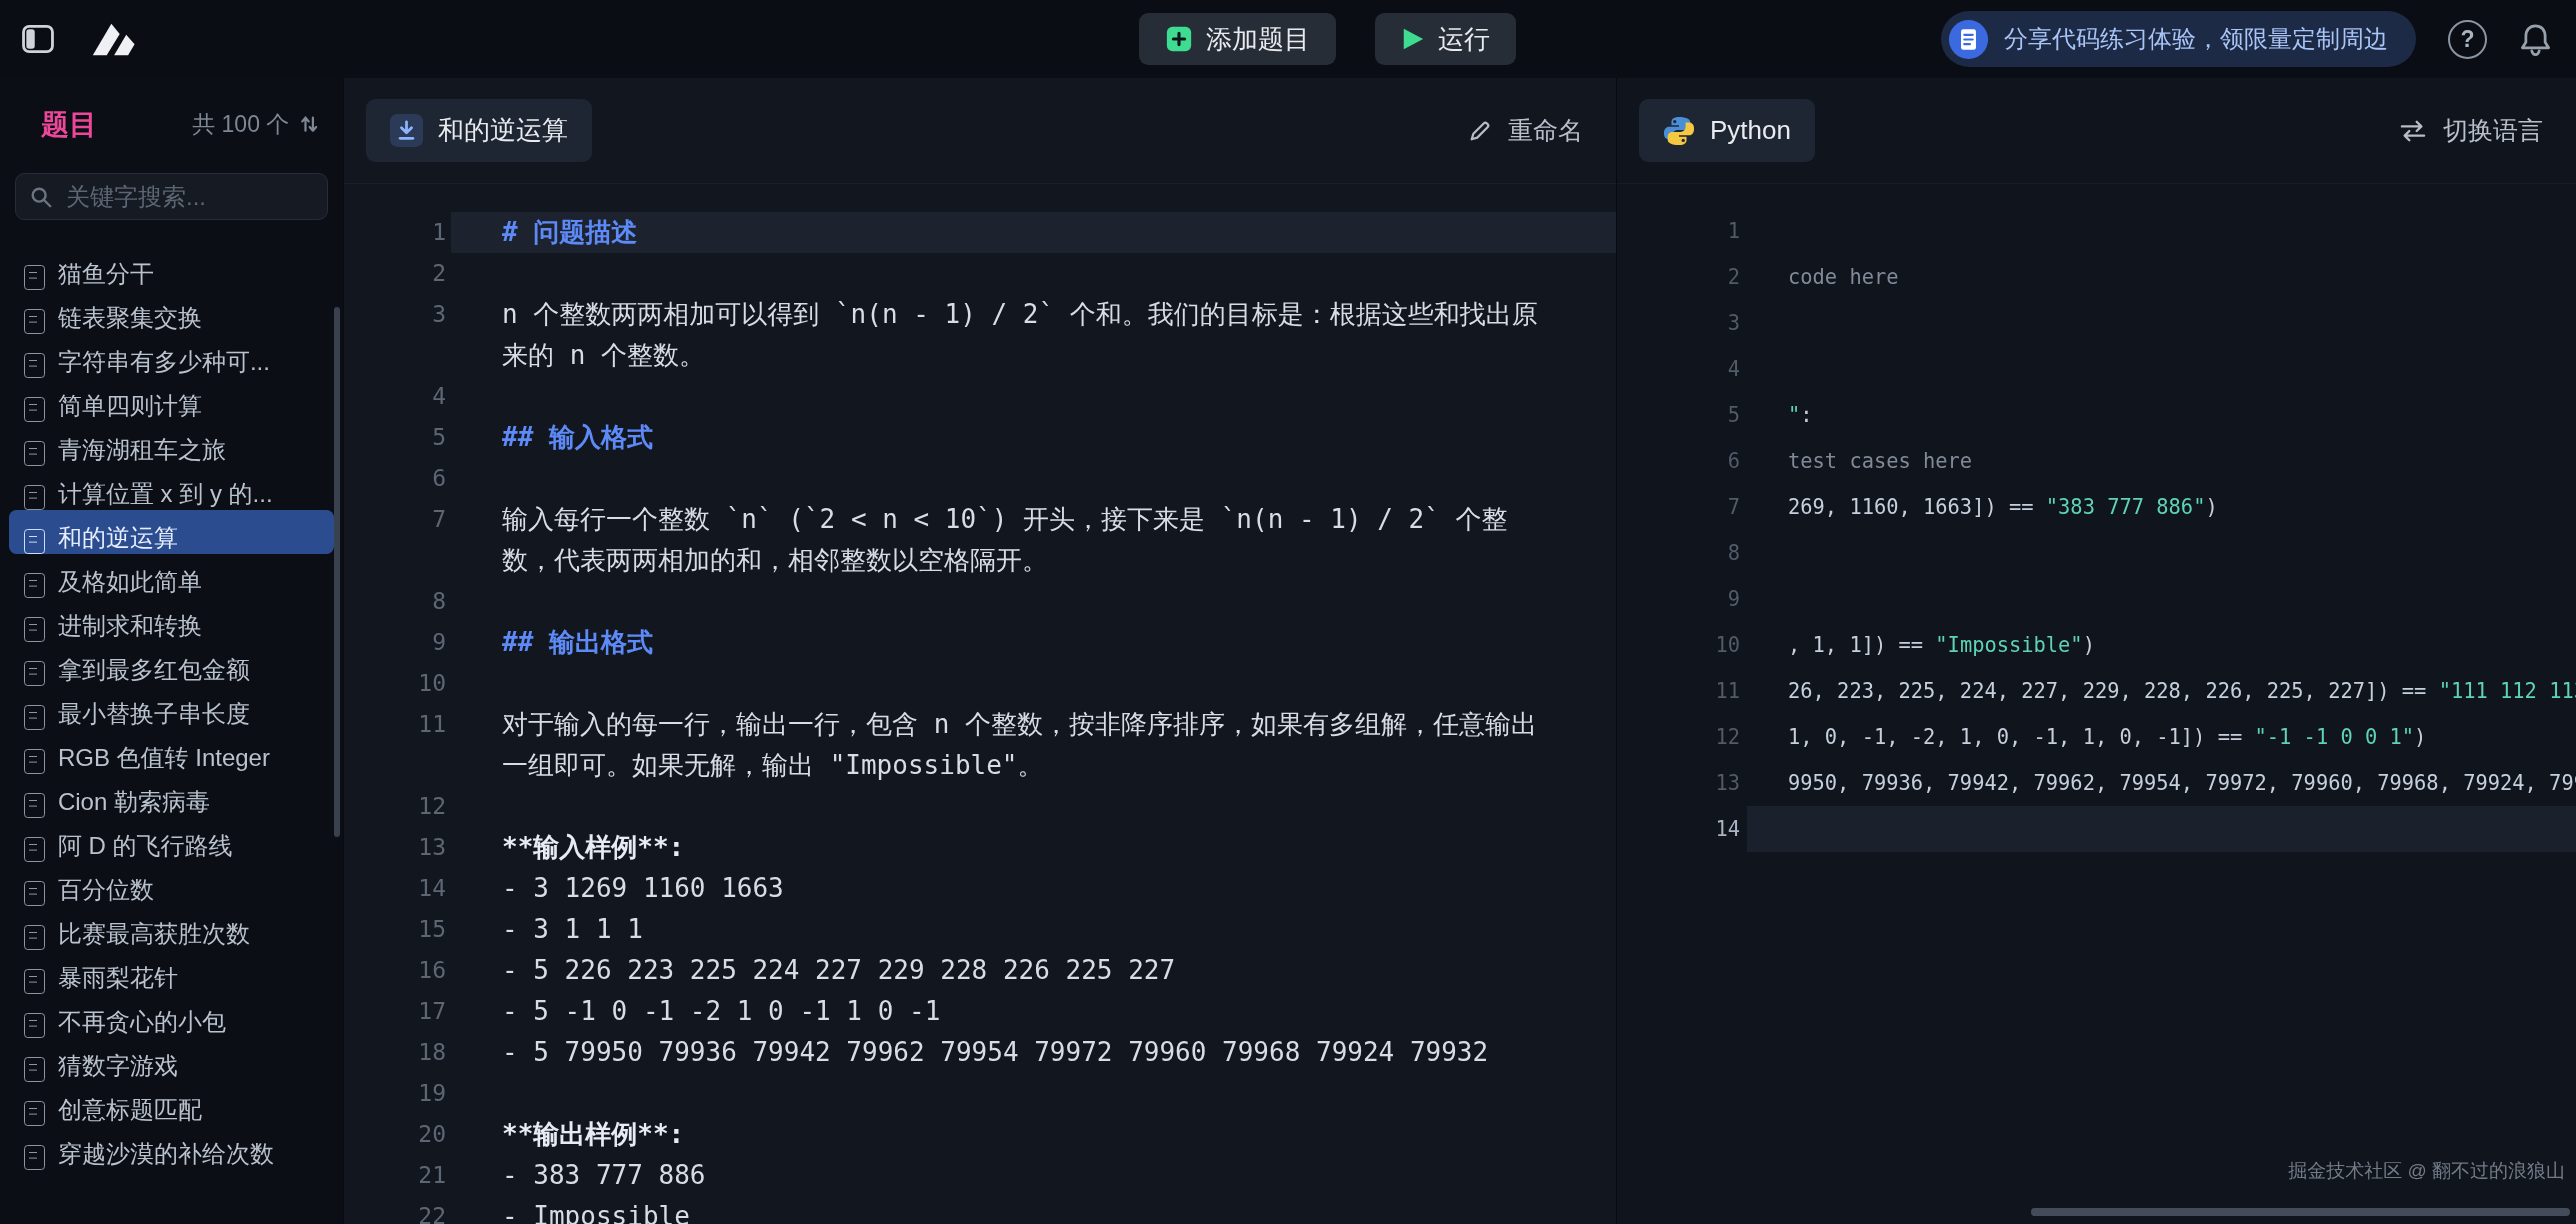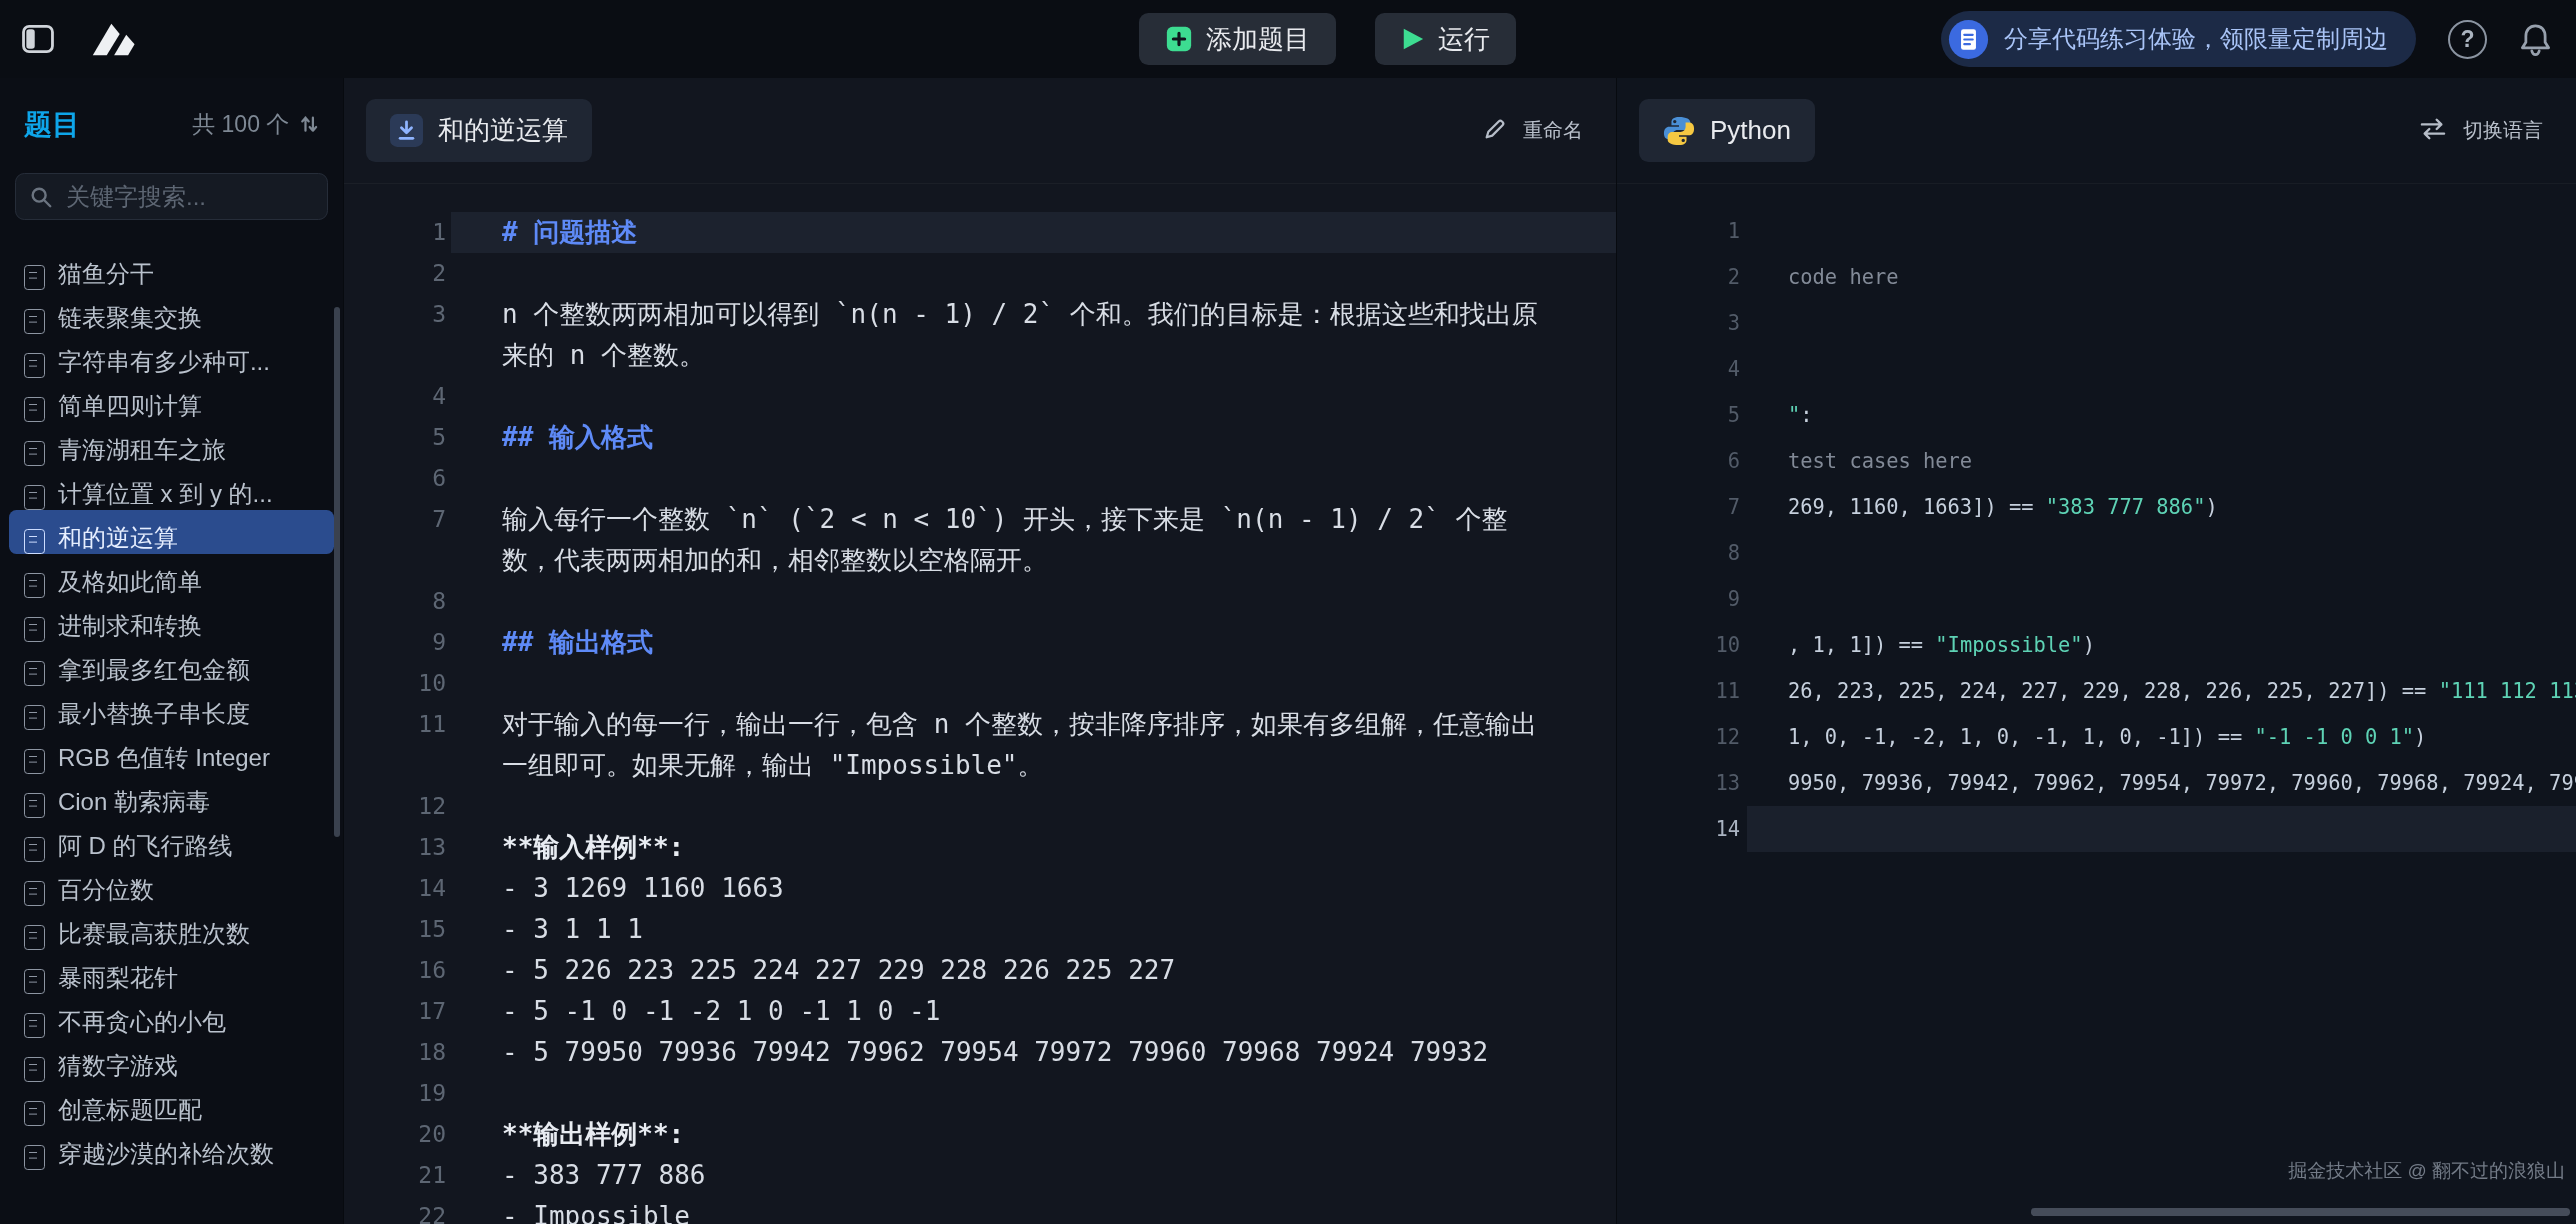--- a/index.html
+++ b/index.html
@@ -16,21 +16,21 @@
           background:#272d37;font-size:26px;color:#e8eaee;cursor:pointer;}
   .tb-right{position:absolute;right:24px;top:0;height:78px;display:flex;align-items:center;gap:32px;}
   .promo{height:56px;display:flex;align-items:center;gap:15px;padding:0 28px 0 7.4px;border-radius:28px;
          background:#1c2a46;font-size:24px;color:#a9c4f7;cursor:pointer;}
   .help{width:35px;height:35px;border:2.8px solid #8b94a1;border-radius:50%;display:flex;align-items:center;
         justify-content:center;font-size:23px;font-weight:700;color:#aab3bf;cursor:pointer;}
   
   .sidebar{position:absolute;left:0;top:78px;width:344px;height:1147px;background:#0b0e15;
            border-right:1.9px solid #070a0f;box-sizing:border-box;}
   .sb-head{display:flex;align-items:center;justify-content:space-between;padding:26px 24px 0 24px;height:41px;}
-  .sb-title{font-size:28px;font-weight:700;color:#0ea5e9;}
+  .sb-title{font-size:28px;font-weight:700;color:#ec4899;margin-left:17px;}
   .sb-right{display:flex;align-items:center;gap:9.3px;color:#7e8894;font-size:23px;}
   .sb-search{margin:28px 15px 0 15px;height:45px;background:#151a23;border:0.9px solid #262d39;border-radius:9.3px;
              display:flex;align-items:center;gap:11px;padding:0 13px;}
   .sb-input{flex:1;background:transparent;border:none;outline:none;color:#c6ccd6;font-size:24px;
             font-family:"Liberation Sans",sans-serif;}
   .sb-input::placeholder{color:#5d6673;}
   .sb-list{margin-top:26px;padding:0 9.3px;}
   .sb-item{height:44px;display:flex;align-items:flex-end;gap:13px;padding:0 15px;border-radius:7.4px;
            color:#bac2cd;font-size:24px;cursor:pointer;white-space:nowrap;overflow:hidden;}
   .sb-item.sel{background:#2b4c8e;color:#e6eeff;}
@@ -43,21 +43,21 @@
   .sb-thumb{position:absolute;right:2.8px;top:229px;width:6.5px;height:530px;border-radius:3.7px;background:#3a414e;}
   
   .mpanel{position:absolute;left:344px;top:78px;width:1273px;height:1147px;background:#12161f;
           border-right:1.9px solid #070a0f;box-sizing:border-box;overflow:hidden;}
   .rpanel{position:absolute;left:1617px;top:78px;width:959px;height:1147px;background:#0f141d;
           box-sizing:border-box;overflow:hidden;}
   .phead{height:106px;display:flex;align-items:center;justify-content:space-between;
          padding:0 33px 0 22px;border-bottom:0.9px solid rgba(255,255,255,0.04);box-sizing:border-box;}
   .ptab{height:63px;display:flex;align-items:center;gap:15px;padding:0 24px;border-radius:9.3px;
         background:#1f2633;font-size:26px;color:#e9ebef;cursor:pointer;}
-  .hbtn{display:flex;align-items:flex-start;gap:16px;color:#b9c0cb;font-size:20px;cursor:pointer;}
+  .hbtn{display:flex;align-items:center;gap:16px;color:#b9c0cb;font-size:25px;cursor:pointer;}
   
   .meditor{position:absolute;left:0;top:106px;right:0;bottom:0;padding-top:28px;
            font-family:"DejaVu Sans Mono",monospace;font-size:26px;overflow:hidden;}
   .mrow{display:flex;min-height:41px;line-height:41px;}
   .mrow.current{background:linear-gradient(90deg,transparent 107px,#1c222e 107px);}
   .mln{width:102px;text-align:right;color:#5d6673;font-size:23px;flex:none;}
   .mtx{margin-left:56px;width:1041px;flex:none;white-space:pre-wrap;color:#d8dde5;}
   .mtx.h{color:#5e8af7;font-weight:700;}
   .mtx.b{font-weight:700;color:#e8ecf2;}
   

